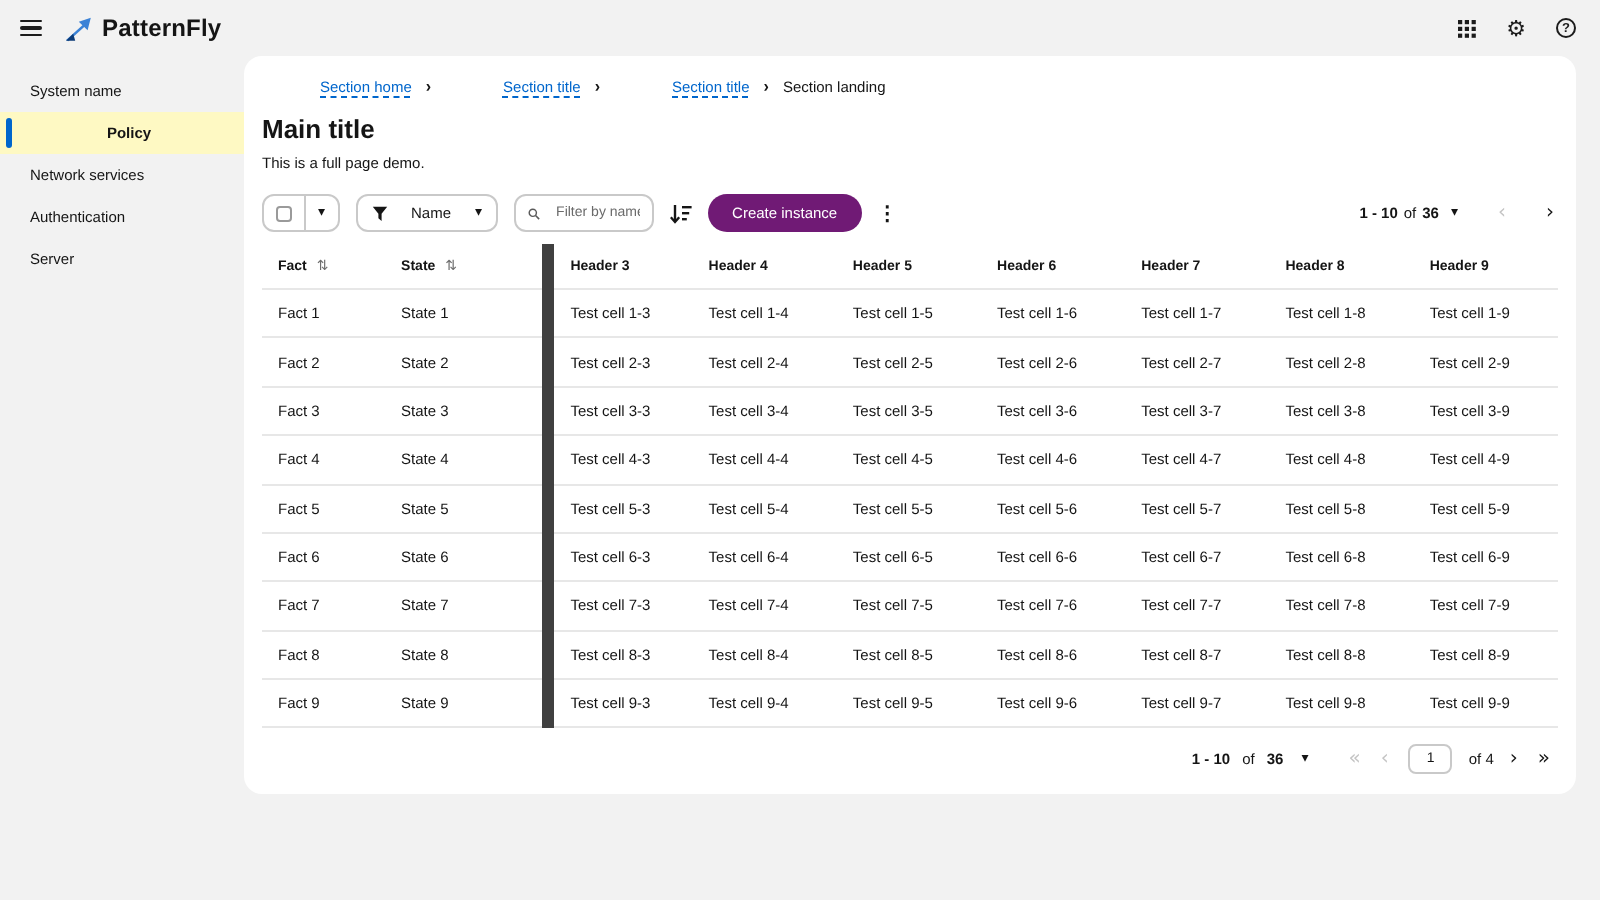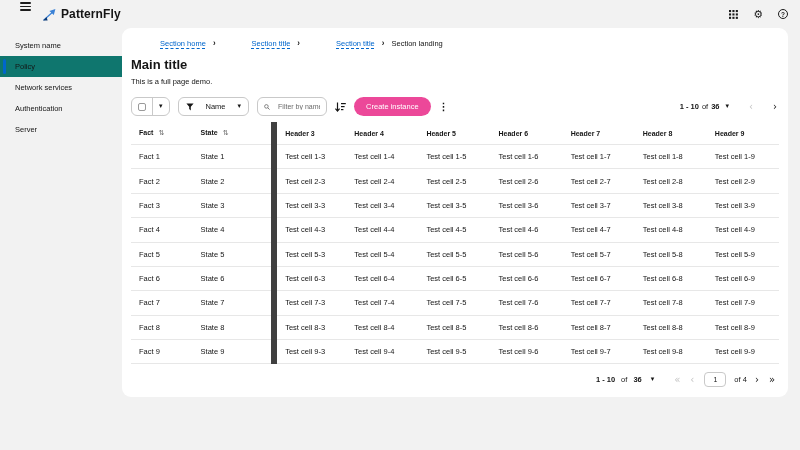--- a/index.html
+++ b/index.html
@@ -5,34 +5,34 @@
   * { box-sizing: border-box; margin: 0; padding: 0; }
   html,body { width: 800px; height: 450px; }
   body {
     font-family: "Liberation Sans", sans-serif;
     background: #f2f2f2;
     color: #151515;
     overflow: hidden;
     -webkit-font-smoothing: antialiased;
   }
   
-  .masthead { height: 28px; display: flex; padding: 0 12px 0 20px; gap: 11px; }
+  .masthead { height: 28px; display: flex; align-items: center; padding: 0 12px 0 10px; gap: 11px; }
   .hamburger { width: 11px; display: flex; flex-direction: column; gap: 2px; cursor: pointer; background: none; border: none; padding: 2px 0; }
   .hamburger i { display: block; height: 1.5px; background: #1c1c1c; border-radius: 1px; }
   .logo { display: flex; align-items: center; gap: 5px; }
   .logo-text { font-weight: bold; font-size: 12px; letter-spacing: 0.1px; }
   .mast-actions { margin-left: auto; display: flex; align-items: center; gap: 15px; }
   .mast-btn { background: none; border: none; display: flex; align-items: center; cursor: pointer; color: #1c1c1c; }
   .gear-glyph { font-size: 11px; line-height: 1; font-family: "DejaVu Sans", sans-serif; }
   .help-circle { width: 10px; height: 10px; border: 1.2px solid #1c1c1c; border-radius: 50%; font-size: 6.5px; font-weight: bold; display: flex; align-items: center; justify-content: center; }
   
   .layout { display: flex; align-items: flex-start; }
   .sidebar { width: 122px; flex: none; padding-top: 7px; }
   .side-item { position: relative; font-size: 7.5px; padding: 6px 8px 6px 15px; cursor: pointer; }
-  .side-item.selected { background: #0f766e; font-weight: normal; }
+  .side-item.selected { background: #fef9c3; font-weight: bold; text-align: center; }
   .side-item.selected::before { content: ""; position: absolute; left: 3px; top: 3px; bottom: 3px; width: 2.5px; border-radius: 2px; background: #0066cc; }
   
   .content-card { flex: 1; background: #fff; border-radius: 9px; margin-right: 12px; padding: 11px 9px 6px 9px; }
   
   .breadcrumb { display: flex; align-items: center; gap: 7px; font-size: 7.5px; }
   .crumb-link { color: #0066cc; text-decoration: underline dashed; text-decoration-thickness: 1px; text-underline-offset: 2px; cursor: pointer; padding-left: 29px; }
   .crumb-current { color: #151515; }
   .crumb-sep { color: #151515; font-size: 8px; font-weight: bold; transform: scaleY(1.1); }
   .page-title { font-size: 13px; font-weight: bold; margin: 9px 0 5px; }
   .page-subtitle { font-size: 7.5px; margin-bottom: 11px; color: #151515; }
@@ -42,21 +42,21 @@
   .split-btn { padding: 0; }
   .split-seg { display: flex; align-items: center; padding: 0 6px; height: 100%; }
   .split-div { width: 1px; height: 100%; background: #c9c9c9; }
   .checkbox { width: 8px; height: 8px; border: 1px solid #9a9a9a; border-radius: 2px; background: #fff; }
   .caret { font-size: 7px; color: #151515; line-height: 1; font-family: "DejaVu Sans", sans-serif; }
   .dropdown { padding: 0 7px; gap: 12px; font-size: 7.5px; }
   .search-box { width: 70px; padding: 0 6px; gap: 8px; cursor: text; }
   .search-box input { border: none; outline: none; width: 100%; font-size: 7px; font-family: "Liberation Sans", sans-serif; color: #151515; }
   .search-box input::placeholder { color: #6a6a6a; }
   .icon-btn { background: none; border: none; cursor: pointer; display: flex; align-items: center; color: #151515; }
-  .create-btn { background: #ec4899; color: #fff; border: none; border-radius: 10px; height: 19px; padding: 0 12px; font-size: 7.5px; font-family: "Liberation Sans", sans-serif; cursor: pointer; }
+  .create-btn { background: #701a75; color: #fff; border: none; border-radius: 10px; height: 19px; padding: 0 12px; font-size: 7.5px; font-family: "Liberation Sans", sans-serif; cursor: pointer; }
   .kebab { font-size: 10px; font-weight: bold; letter-spacing: 0; }
   
   .pager { display: flex; align-items: center; font-size: 7.5px; gap: 3px; }
   .pager .b { font-weight: bold; }
   .pager .caret { margin-left: 3px; }
   .pg-btn { background: none; border: none; font-size: 10px; line-height: 1; cursor: pointer; color: #151515; padding: 0 2px; font-family: "DejaVu Sans", sans-serif; }
   .pg-btn.disabled { color: #c4c4c4; cursor: default; }
   .toolbar-pager { margin-left: auto; }
   .toolbar-pager .nav-group { display: flex; gap: 16px; margin-left: 15px; }
   

